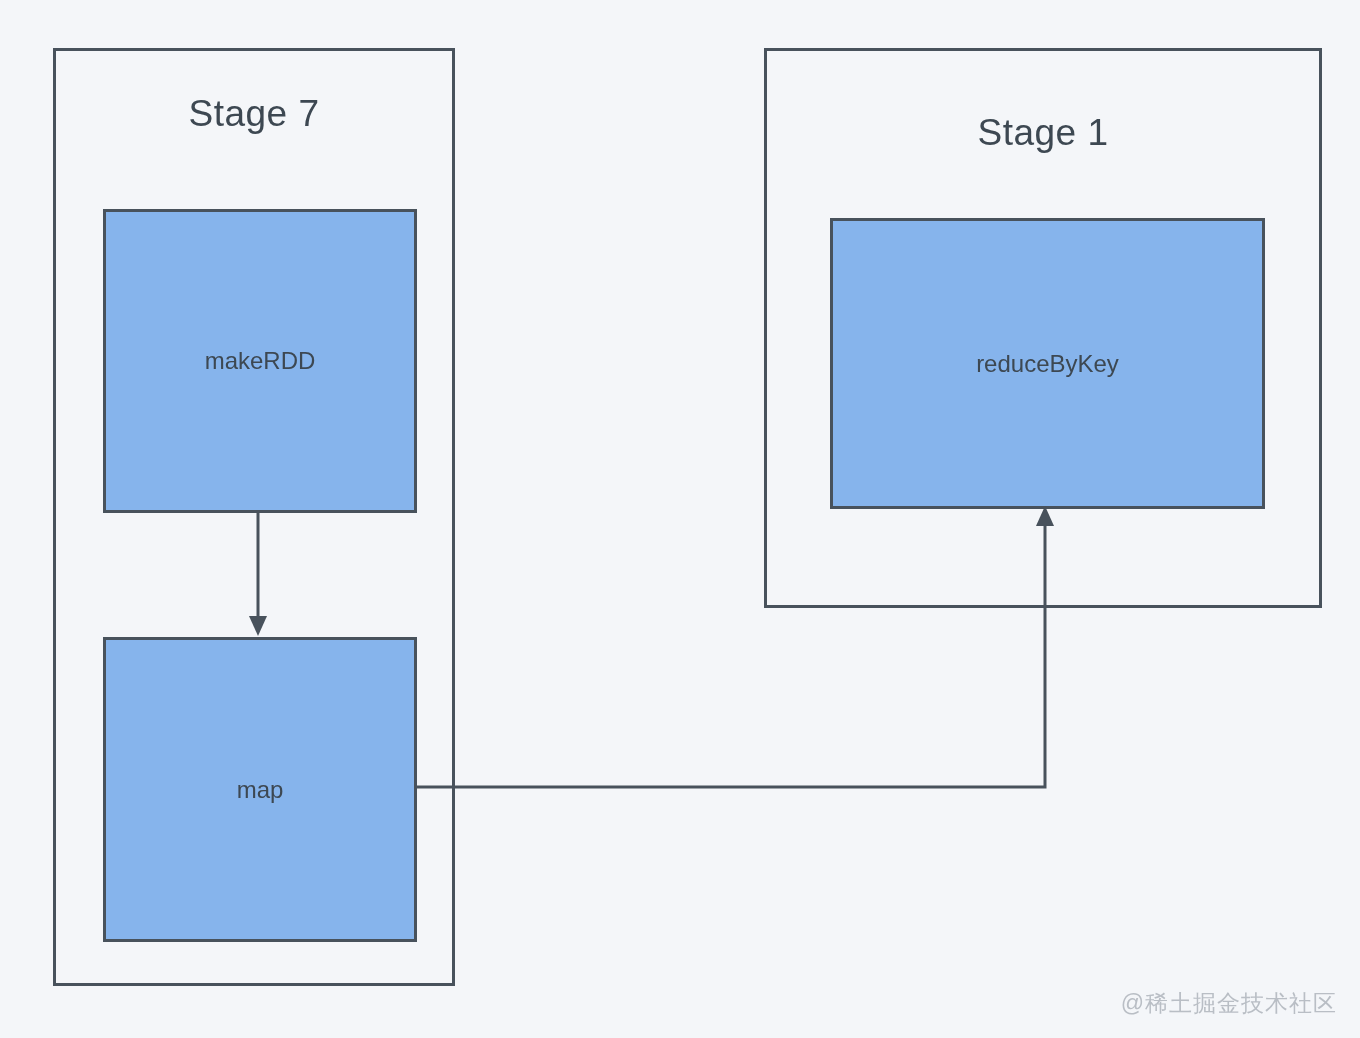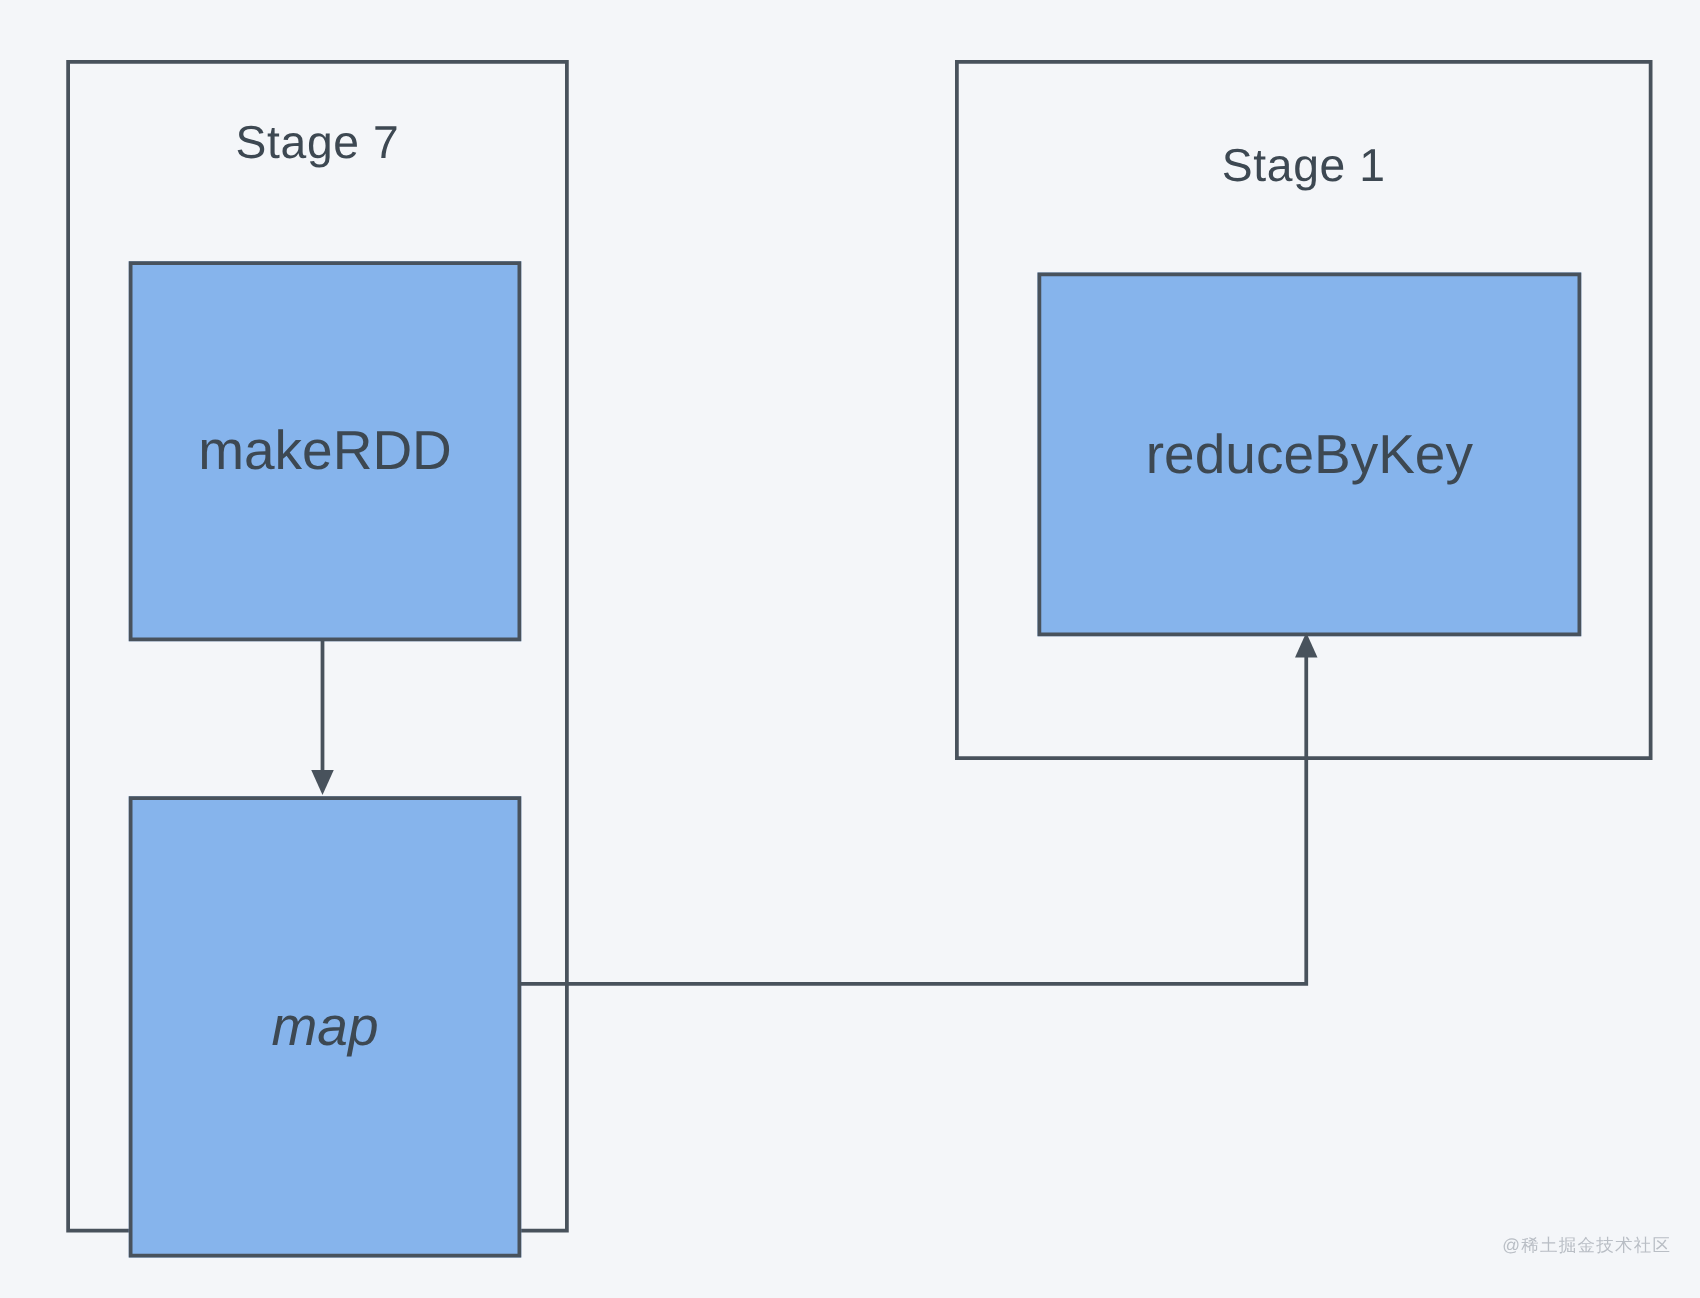--- a/index.html
+++ b/index.html
@@ -40,40 +40,40 @@
   }
   .stage-0 .stage-title { top: 42px; }
   .stage-1 .stage-title { top: 61px; }
   .node {
     position: absolute;
     background: var(--fill);
     border: 3px solid var(--stroke);
     display: flex;
     align-items: center;
     justify-content: center;
-    font-size: 44px;
+    font-size: 24px;
     color: var(--text);
   }
   .node-makerdd { left: 47px; top: 158px; width: 314px; height: 304px; }
-  .node-map     { left: 47px; top: 586px; width: 314px; height: 369px; font-style: italic; }
+  .node-map     { left: 47px; top: 586px; width: 314px; height: 305px; }
   .node-reducebykey { left: 63px; top: 167px; width: 435px; height: 291px; }
   .edges-overlay {
     position: absolute;
     left: 0; top: 0;
     width: 1360px; height: 1038px;
     pointer-events: none;
     z-index: 5;
   }
   .edges-overlay path { stroke: var(--stroke); stroke-width: 3; fill: none; }
   .edges-overlay polygon { fill: var(--stroke); stroke: none; }
   .watermark {
     position: absolute;
     right: 23px;
     top: 988px;
-    font-size: 14px;
+    font-size: 23px;
     color: var(--watermark);
     letter-spacing: 1px;
     z-index: 6;
   }
 </style>
 </head>
 <body>
 
 <div class="canvas">
 

